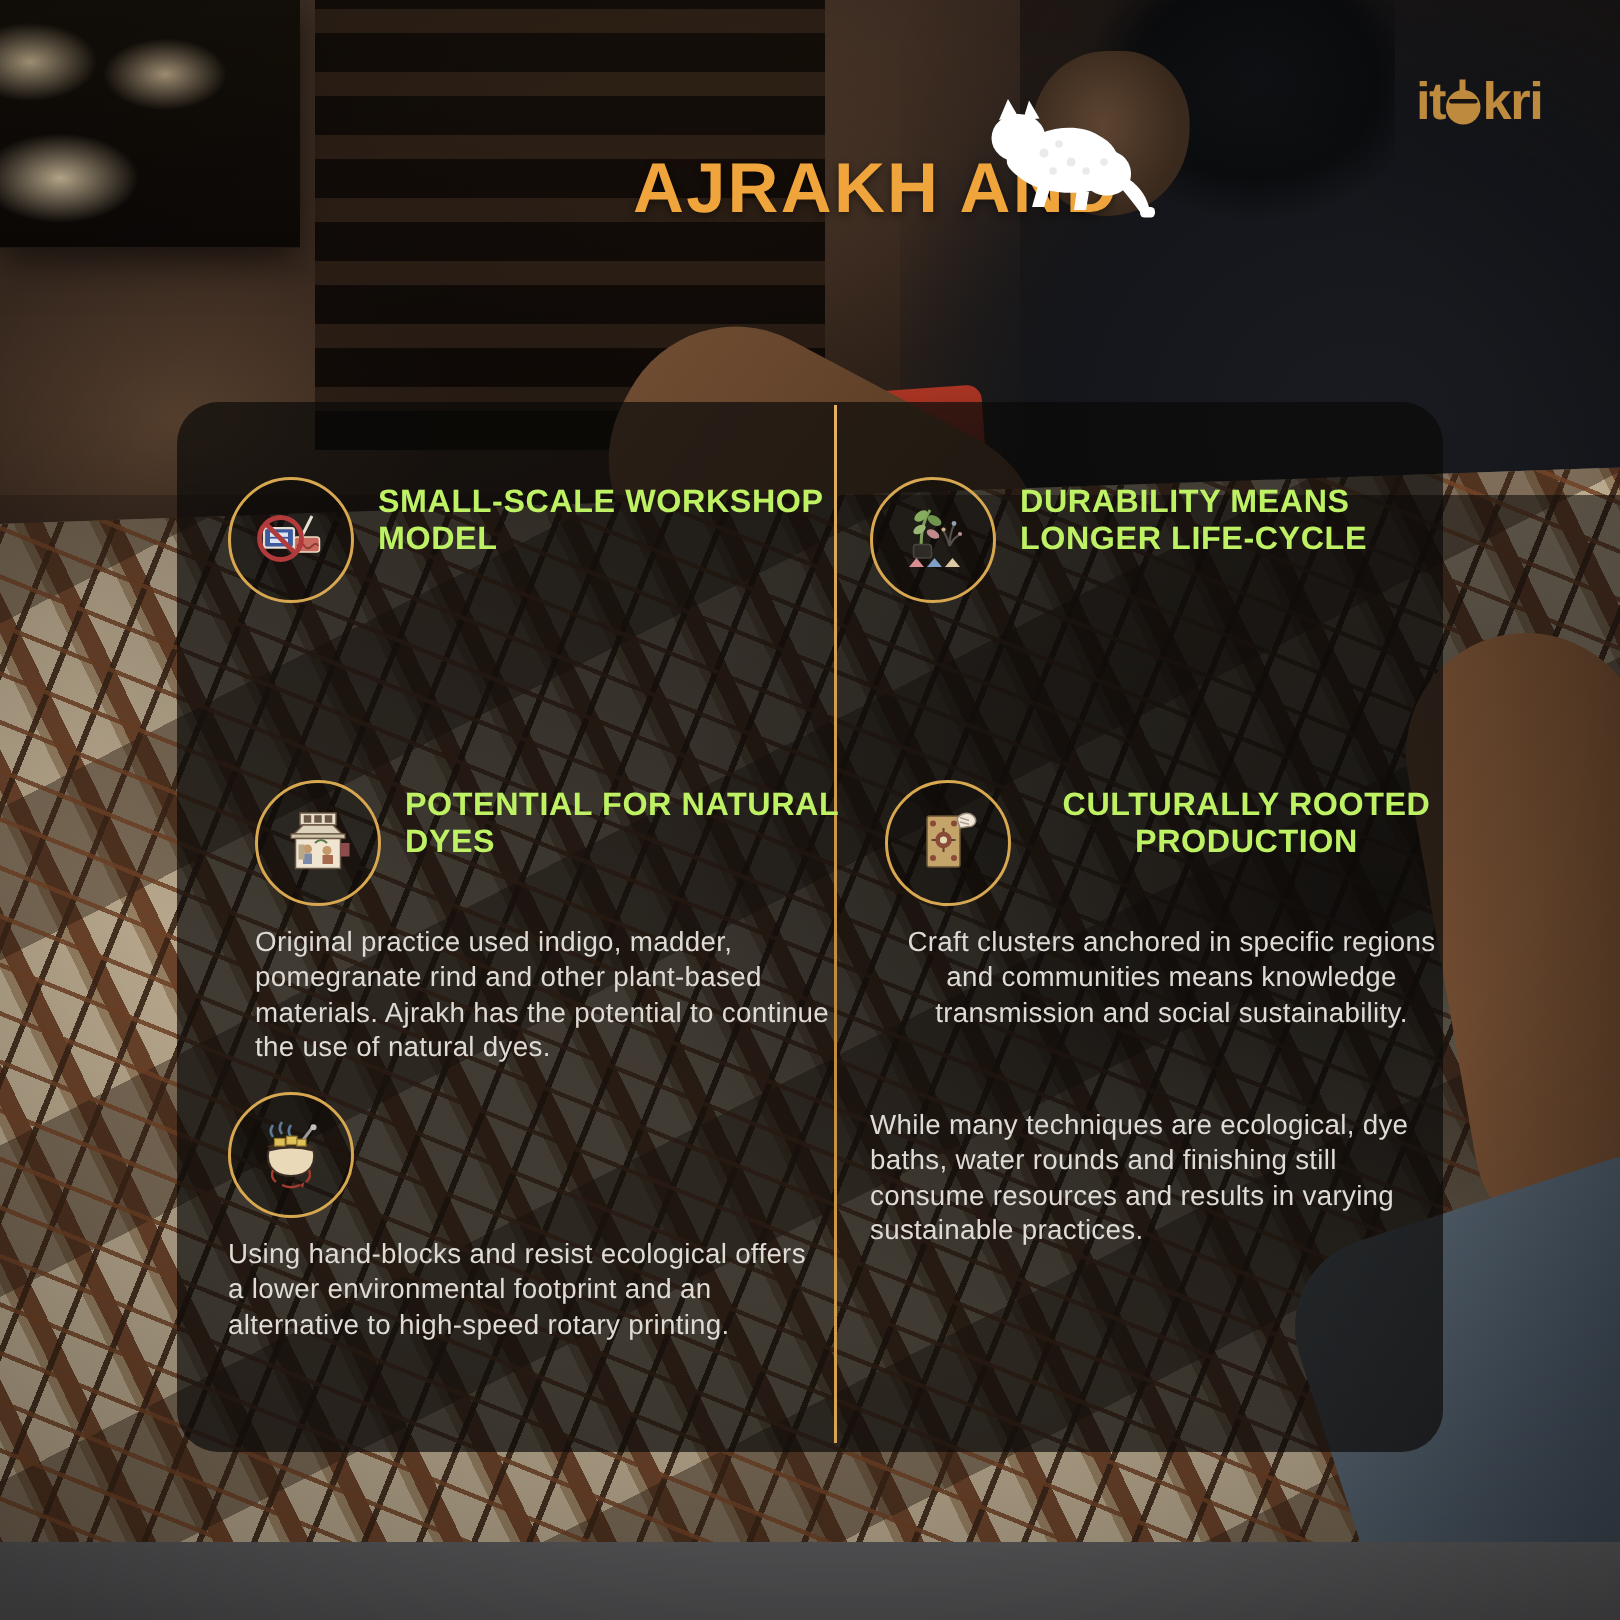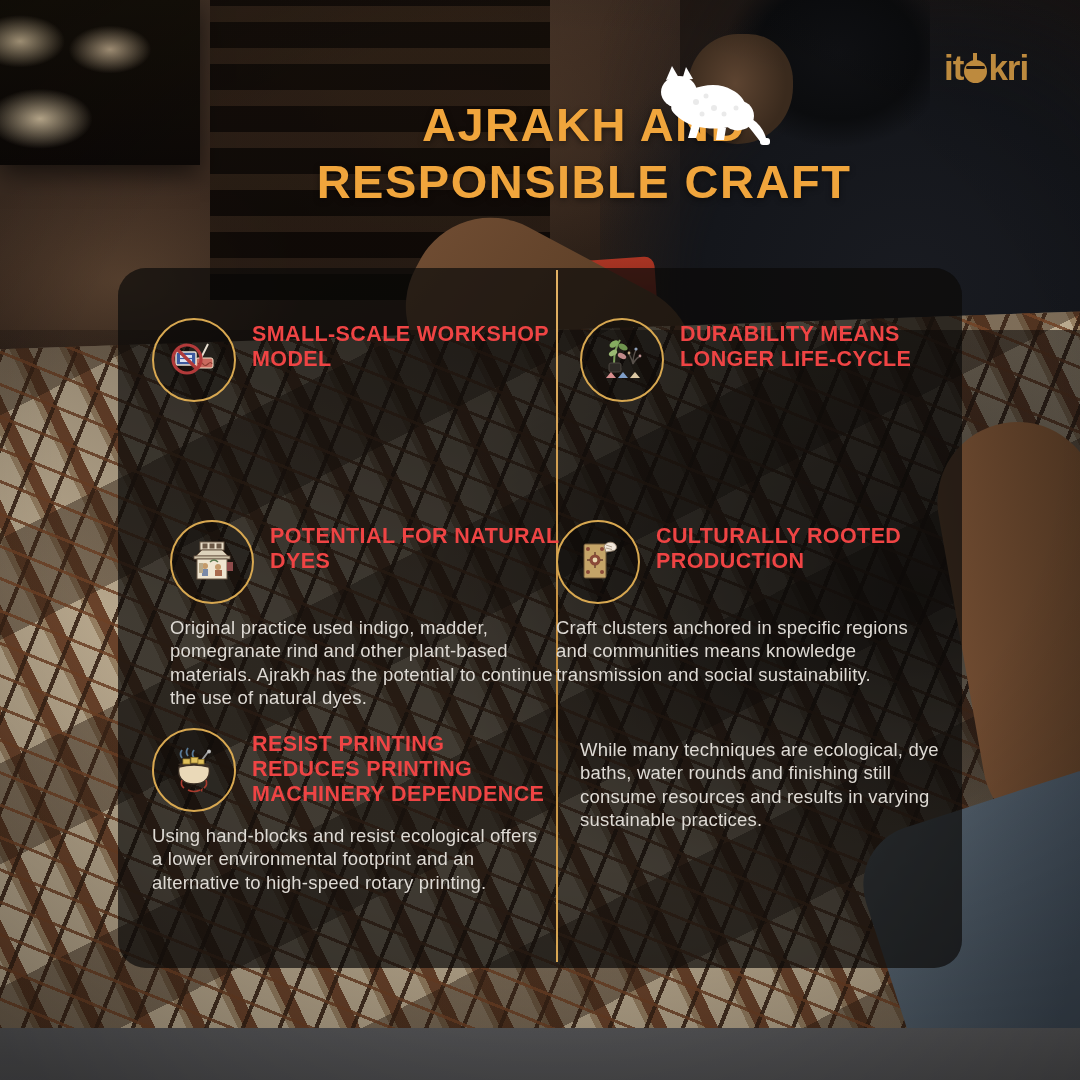--- a/index.html
+++ b/index.html
@@ -129,30 +129,30 @@
   }
   .card{position:absolute;}
   .card-head{display:flex;gap:16px;align-items:flex-start;min-height:86px;}
   .icon-circle{
     flex:0 0 auto;width:80px;height:80px;border-radius:50%;
     border:2px solid #d8a851;background:rgba(10,9,7,.35);
     display:flex;align-items:center;justify-content:center;
   }
   .icon-circle svg{width:52px;height:52px;}
   .card h2{
-    margin:4px 0 0 0;color:#ef4444;font-size:21.5px;font-weight:800;
+    margin:4px 0 0 0;color:#bef264;font-size:21.5px;font-weight:800;
     letter-spacing:.4px;line-height:1.16;text-transform:uppercase;
   }
   .card p{
     margin:10px 0 0 0;color:#dedad4;font-size:18.5px;line-height:1.27;letter-spacing:.2px;
   }
   .pos-1{left:34px; top:50px; width:398px;}
   .pos-2{left:462px;top:50px; width:382px;}
   .pos-3{left:52px; top:252px;width:392px;}
-  .pos-4{left:438px;top:252px;width:382px;}
+  .pos-4{left:472px;top:252px;width:382px;text-align:center;}
   .pos-5{left:34px; top:460px;width:400px;}
   .pos-6{left:462px;top:460px;width:382px;}
 </style>
 </head>
 <body>
 
 <div class="canvas">
 
   <div class="bg">
     <div class="bg-wall"></div>
@@ -174,21 +174,20 @@
   <div class="brand">
       <span>it</span>
       <span class="o-basket">
         <span class="handle"></span>
       </span>
       <span>kri</span>
     </div>
 
   <div class="title-block">
     <div>AJRAKH AND</div>
-    <div>RESPONSIBLE CRAFT</div>
   </div>
 
   <svg class="cat" viewBox="0 0 118 92">
     <g fill="#ffffff">
       <path d="M14 22 L20 8 L27 20 Z"></path>
       <path d="M30 22 L34 9 L41 21 Z"></path>
       <ellipse cx="27" cy="34" rx="18" ry="16"></ellipse>
       <path d="M22 44 C36 28 64 22 80 32 C96 40 98 56 88 64 C74 74 44 72 30 62 C20 55 16 50 22 44 Z"></path>
       <path d="M72 44 C90 38 102 46 102 58 C102 68 92 74 82 72 C72 70 66 60 72 44 Z"></path>
       <path d="M98 60 C106 64 112 72 114 80 L118 84 L110 86 C104 78 98 70 94 66 Z"></path>
@@ -310,21 +309,20 @@
             <g fill="#e0c05a" stroke="#9a7e2e" stroke-width=".8">
               <rect x="15" y="15" width="7" height="5"></rect>
                 <rect x="23" y="13.5" width="7" height="5.5"></rect>
                 <rect x="30" y="15.5" width="6" height="4.5"></rect>
             </g>
             <path d="M16 44 q-4 -3 -2 -8 M36 44 q4 -3 2 -8" stroke="#a83b2e" stroke-width="1.6" fill="none"></path>
             <path d="M20 46 q6 3 12 0" stroke="#a83b2e" stroke-width="1.6" fill="none"></path>
             <path d="M32 46 l3 -2 l-1 4 Z" fill="#a83b2e"></path>
           </svg>
         </div>
-        <h2>RESIST PRINTING REDUCES PRINTING MACHINERY DEPENDENCE</h2>
       </div>
       <p>Using hand-blocks and resist ecological offers a lower environmental footprint and an alternative to high-speed rotary printing.</p>
     </section>
 
     <section class="card pos-6">
       <p>While many techniques are ecological, dye baths, water rounds and finishing still consume resources and results in varying sustainable practices.</p>
     </section>
   </div>
 
 </div>

